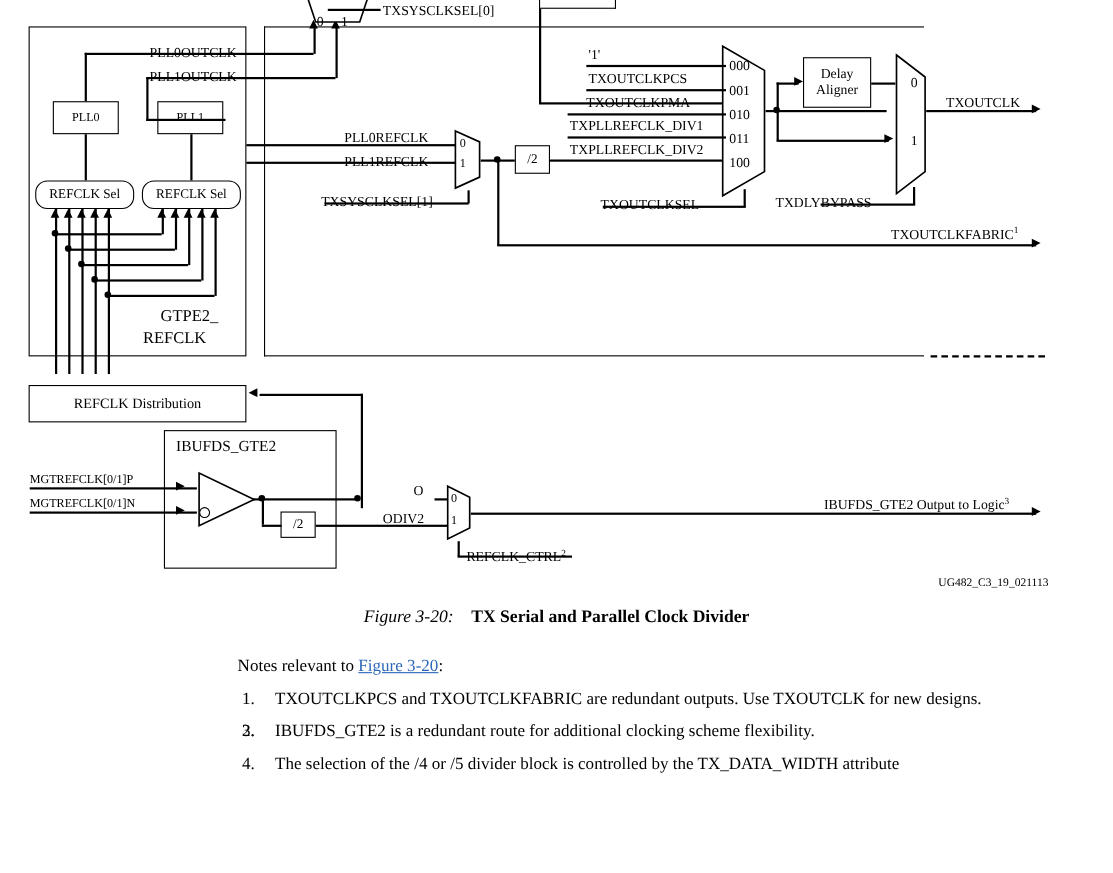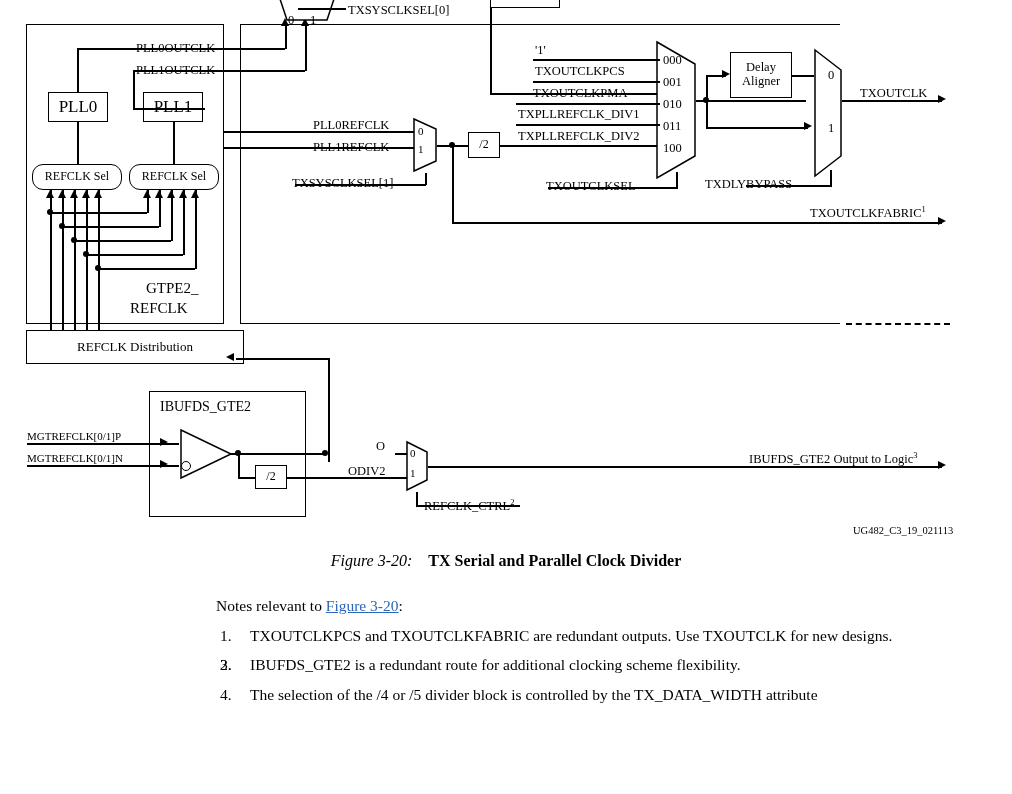--- a/index.html
+++ b/index.html
@@ -29,21 +29,21 @@
     border: 1.5px solid #000;
     background: #fff;
     box-sizing: border-box;
   }
   .box-label {
     position: absolute;
     left: 0; right: 0; top: 50%;
     transform: translateY(-50%);
     text-align: center;
     font-family: "Liberation Serif", serif;
-    font-size: 17px;
+    font-size: 11px;
     line-height: 1.1;
   }
   .round {
     border-radius: 11px;
   }
   .lbl {
     position: absolute;
     font-family: "Liberation Serif", serif;
     font-size: 12.5px;
     white-space: nowrap;
@@ -295,21 +295,21 @@
   <div class="lbl" style="left:860px; top:87px;">TXOUTCLK</div>
 
   <div class="line v" style="left:452px; top:145px; height:78px;"></div>
   <div class="dot" style="left:449px; top:142px;"></div>
   <div class="line h" style="left:452px; top:222px; width:490px;"></div>
   <div class="arrow-r" style="left:938px; top:217px;"></div>
   <div class="lbl" style="left:810px; top:205px;">
     <span>TXOUTCLKFABRIC</span><sup>1</sup>
   </div>
 
-  <div class="box" style="left:26px; top:330px; width:218px; height:34px;padding-left:16px;">
+  <div class="box" style="left:26px; top:350px; width:198px; height:34px;padding-left:16px;">
     <div class="box-label" style="font-size:13px;">REFCLK Distribution</div>
   </div>
   <div class="line h" style="left:236px; top:358px; width:94px;"></div>
   <div class="arrow-l" style="left:226px; top:353px;"></div>
   <div class="line v" style="left:328px; top:358px; height:104px;"></div>
 
   <div class="box" style="left:149px; top:391px; width:157px; height:126px;"></div>
   <div class="lbl" style="left:160px; top:400px; font-size:14px;">IBUFDS_GTE2</div>
 
   <div class="lbl lbl-sm" style="left:27px; top:431px;">MGTREFCLK[0/1]P</div>

